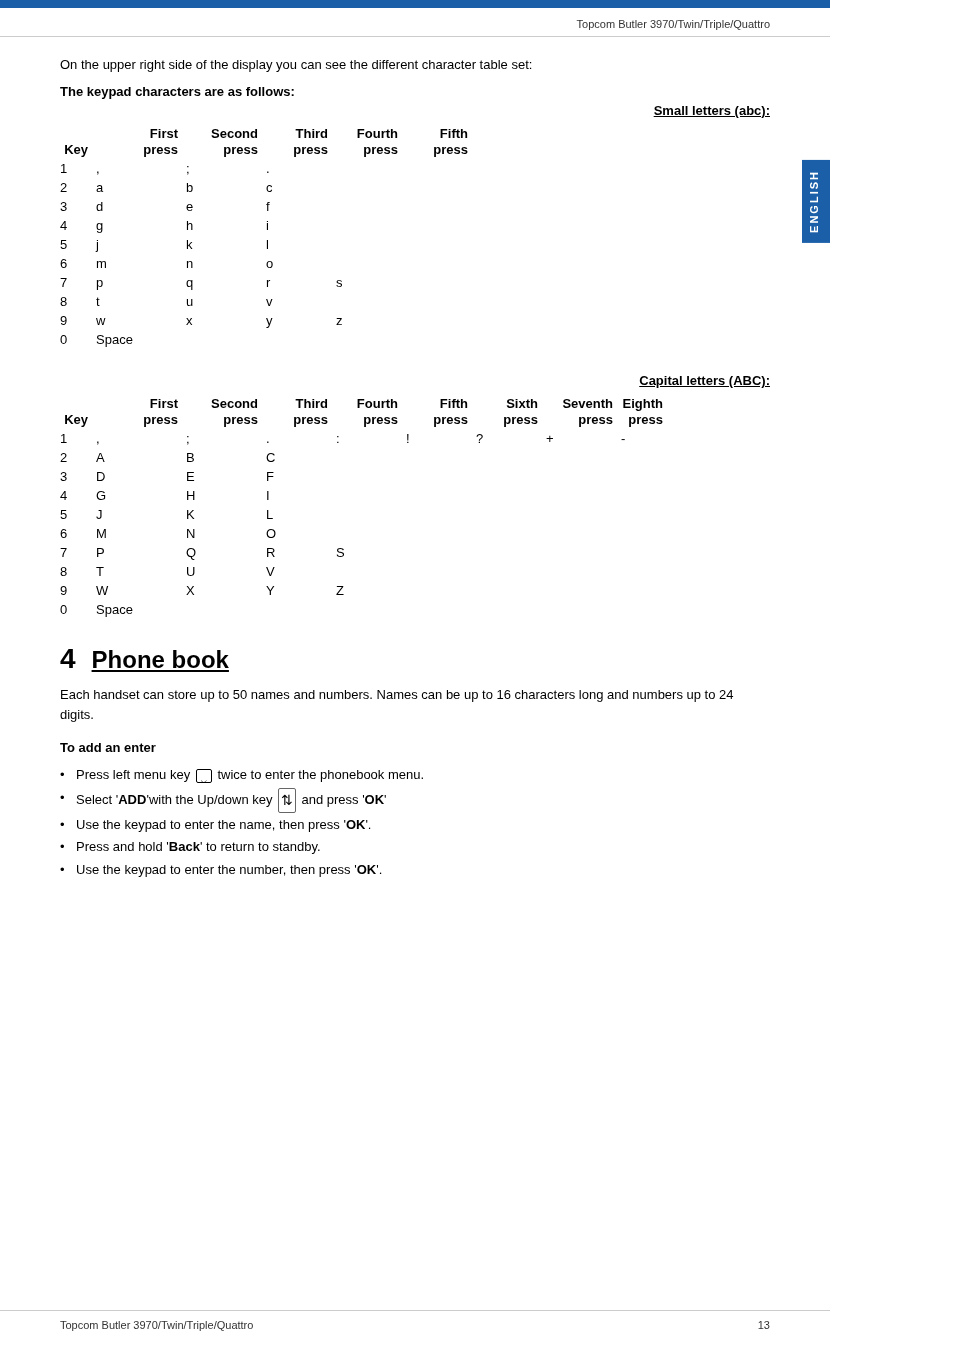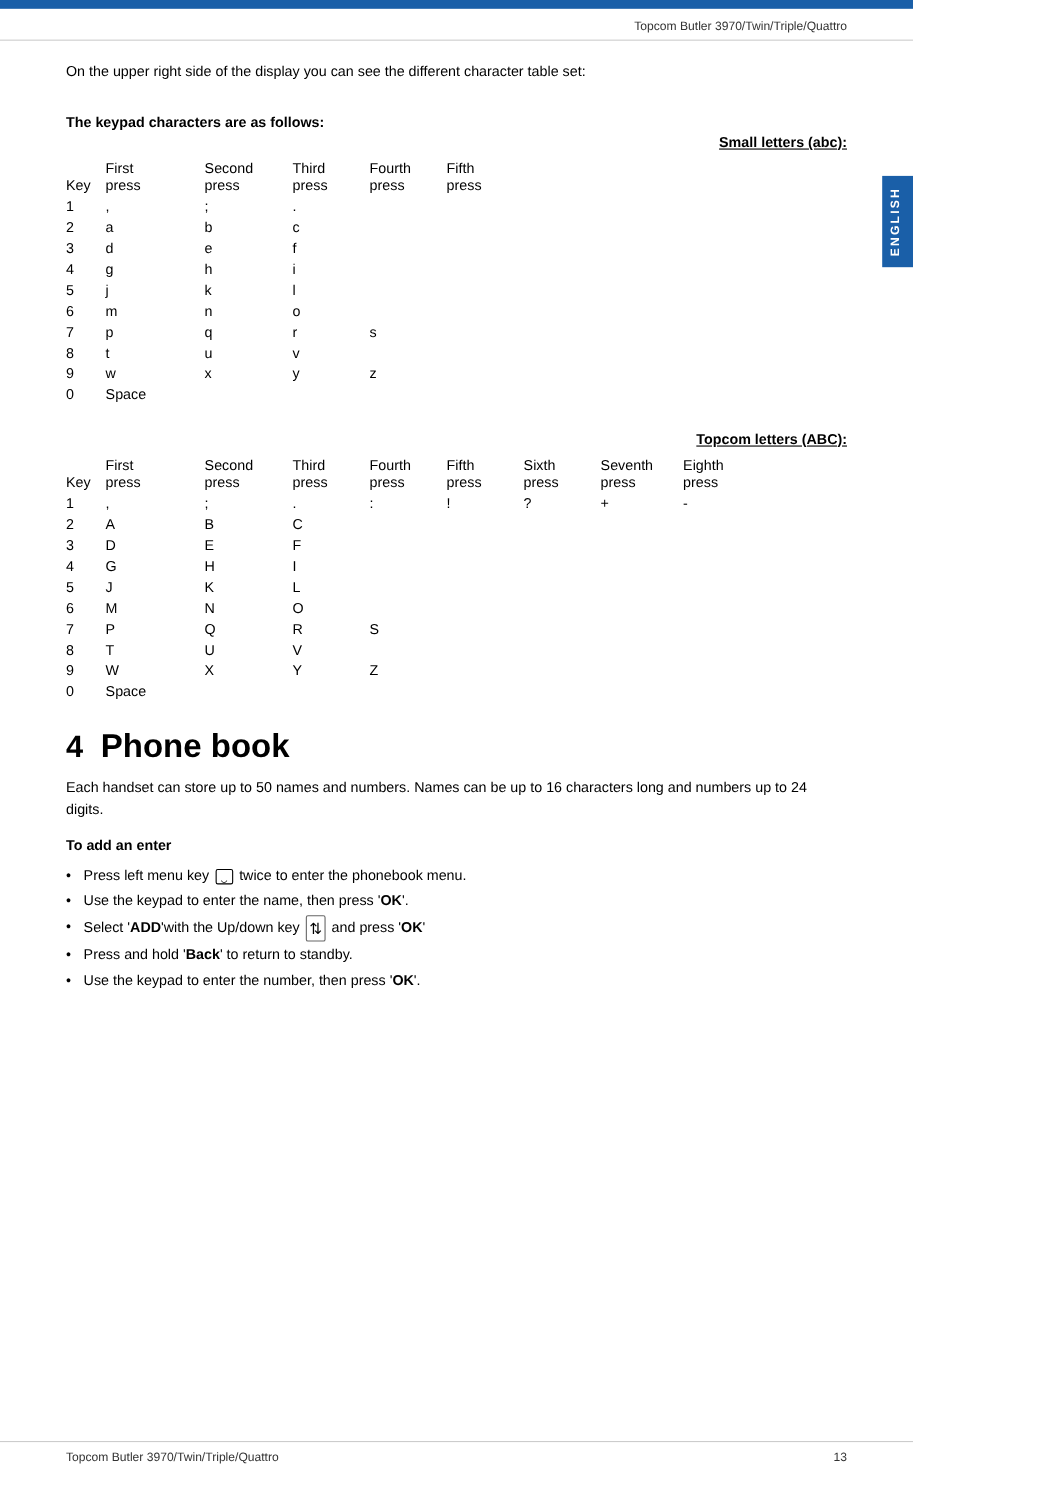--- a/index.html
+++ b/index.html
@@ -59,21 +59,21 @@
       letter-spacing: 2px;
     }
 
     
     .content {
       padding: 20px 60px 30px 60px;
     }
 
     .intro-text {
       font-size: 13px;
-      margin-bottom: 31px;
+      margin-bottom: 12px;
     }
 
     .keypad-intro {
       font-size: 13px;
       margin-bottom: 4px;
       font-weight: bold;
     }
 
     .section-heading {
       font-size: 13px;
@@ -84,22 +84,22 @@
     }
 
     
     .char-table {
       border-collapse: collapse;
       margin-bottom: 24px;
       font-size: 13px;
     }
 
     .char-table th {
-      font-weight: normal;
-      text-align: left;
+      font-weight: bold;
+      text-align: right;
       padding: 2px 8px 2px 0;
       vertical-align: bottom;
     }
 
     .char-table td {
       padding: 2px 8px 2px 0;
       vertical-align: top;
     }
 
     .col-key { min-width: 36px; }
@@ -120,22 +120,23 @@
 
     .section-title-row {
       display: flex;
       align-items: baseline;
       gap: 16px;
       margin-bottom: 10px;
       margin-top: 20px;
     }
 
     .section-title-text {
-      font-size: 30px;
-      font-weight: bold;
+      font-size: 24px;
+      font-weight: bold;
+      text-decoration: underline;
     }
 
     .phonebook-desc {
       font-size: 13px;
       margin-bottom: 16px;
       line-height: 1.5;
     }
 
     .subsection-heading {
       font-size: 13px;
@@ -293,21 +294,21 @@
               <td></td>
               <td></td>
               <td></td>
               <td></td>
             </tr>
           </tbody>
       </table>
     </div>
 
     <div>
-      <div class="section-heading">Topcom letters (ABC):</div>
+      <div class="section-heading">Capital letters (ABC):</div>
       <table class="char-table">
         <thead>
           <tr>
             <th class="col-key th-multiline">Key</th>
             <th class="col-first th-multiline">First<br>press</th>
             <th class="col-second th-multiline">Second<br>press</th>
             <th class="col-third th-multiline">Third<br>press</th>
             <th class="col-fourth th-multiline">Fourth<br>press</th>
             <th class="col-fifth th-multiline">Fifth<br>press</th>
             <th class="col-sixth th-multiline">Sixth<br>press</th>
@@ -432,22 +433,22 @@
 
     <div>
       <div class="section-title-row">
         <span class="section-number">4</span>
         <span class="section-title-text">Phone book</span>
       </div>
       <p class="phonebook-desc">Each handset can store up to 50 names and numbers. Names can be up to 16 characters long and numbers up to 24 digits.</p>
       <p class="subsection-heading">To add an enter</p>
       <ul class="bullet-list" id="bullet-list">
       <li>Press left menu key <span style="display:inline-block;vertical-align:middle;border:1.5px solid #000;border-radius:2px;width:16px;height:14px;font-size:10px;line-height:14px;text-align:center;margin:0 2px;">‿</span> twice to enter the phonebook menu.</li>
+          <li>Select '<strong>ADD</strong>'with the Up/down key <span style="display:inline-block;vertical-align:middle;font-size:14px;margin:0 2px;border:1px solid #666;border-radius:2px;padding:0 2px;">⇅</span> and press '<strong>OK</strong>'</li>
           <li>Use the keypad to enter the name, then press '<strong>OK</strong>'.</li>
-          <li>Select '<strong>ADD</strong>'with the Up/down key <span style="display:inline-block;vertical-align:middle;font-size:14px;margin:0 2px;border:1px solid #666;border-radius:2px;padding:0 2px;">⇅</span> and press '<strong>OK</strong>'</li>
           <li>Press and hold '<strong>Back</strong>' to return to standby.</li>
           <li>Use the keypad to enter the number, then press '<strong>OK</strong>'.</li>
         </ul>
     </div>
 
   </div>
 
   <div class="footer">
     <span>Topcom Butler 3970/Twin/Triple/Quattro</span>
     <span>13</span>

